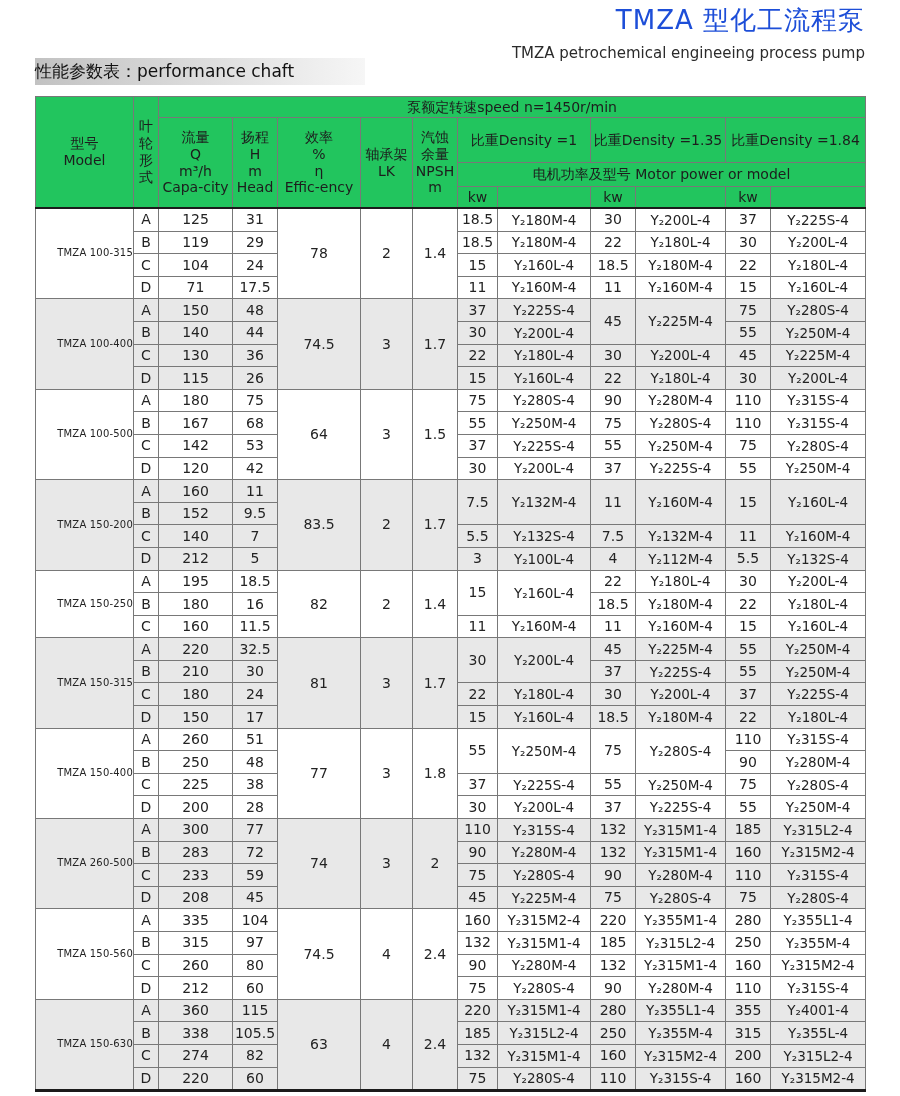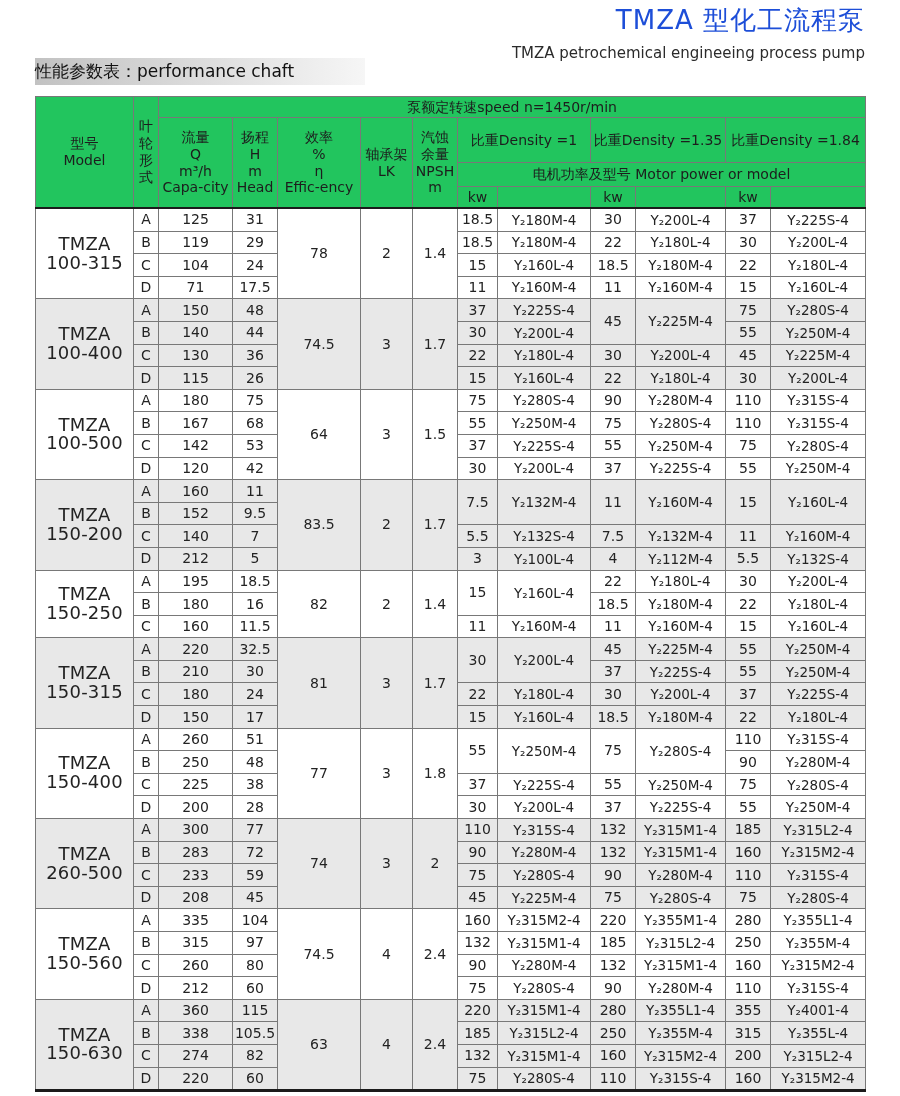--- a/index.html
+++ b/index.html
@@ -33,21 +33,21 @@
     background:#22c55e;font-weight:normal;font-size:14px;line-height:1.2;
     white-space:pre-line;color:#1d1d1d;
   }
   thead{border-bottom:2.5px solid #1b1b1b;}
   tr.h-speed th{height:20px;}
   tr.h-density th{height:44px;font-size:14px;}
   tr.h-motor th{height:23px;}
   tr.h-kw th{height:20px;margin-top:9px;}
   .perf td{font-size:14px;height:21.6px;line-height:1.05;background:#fff;color:#232323;}
   tbody.shade td{background:#e8e8e8;}
-  td.model{font-size:18px;letter-spacing:0.2px;}
+  td.model{font-size:10px;letter-spacing:0.2px;text-align:right;}
   td.m{font-size:13.5px;}
 </style>
 </head>
 <body>
 
 <div class="page">
   <div class="doc-title">TMZA 型化工流程泵</div>
   <div class="doc-subtitle">TMZA petrochemical engineeing process pump</div>
   <div class="section-bar">性能参数表：performance chaft</div>
 

